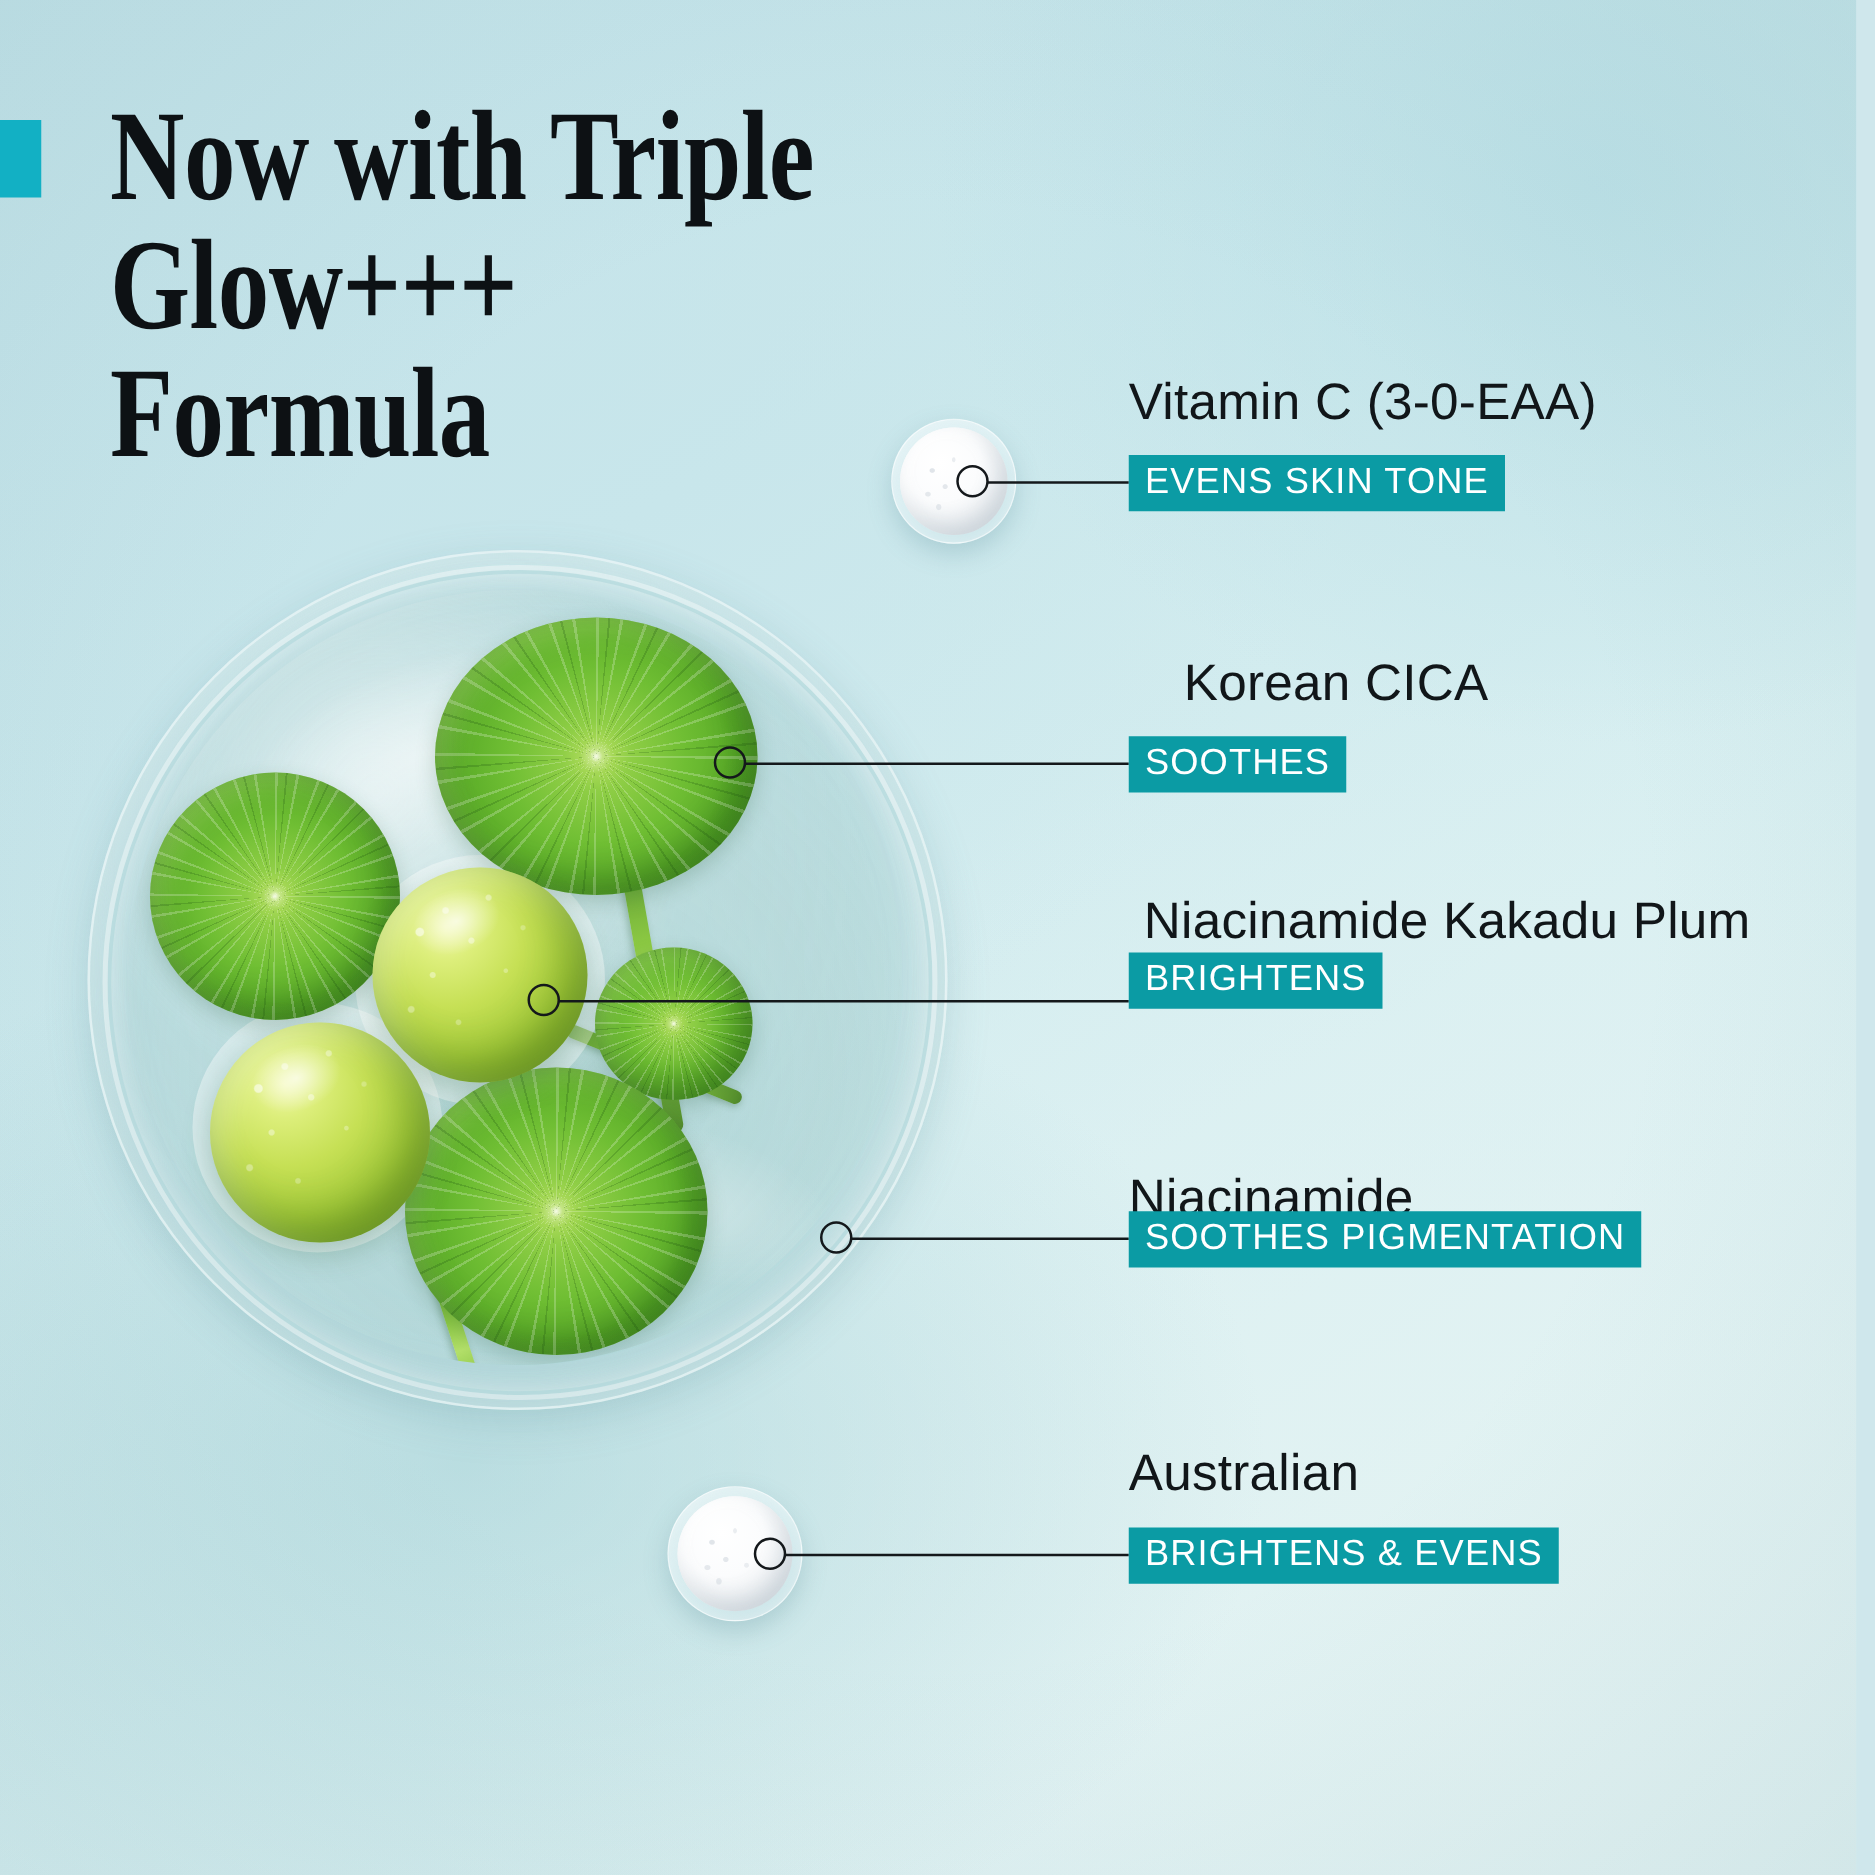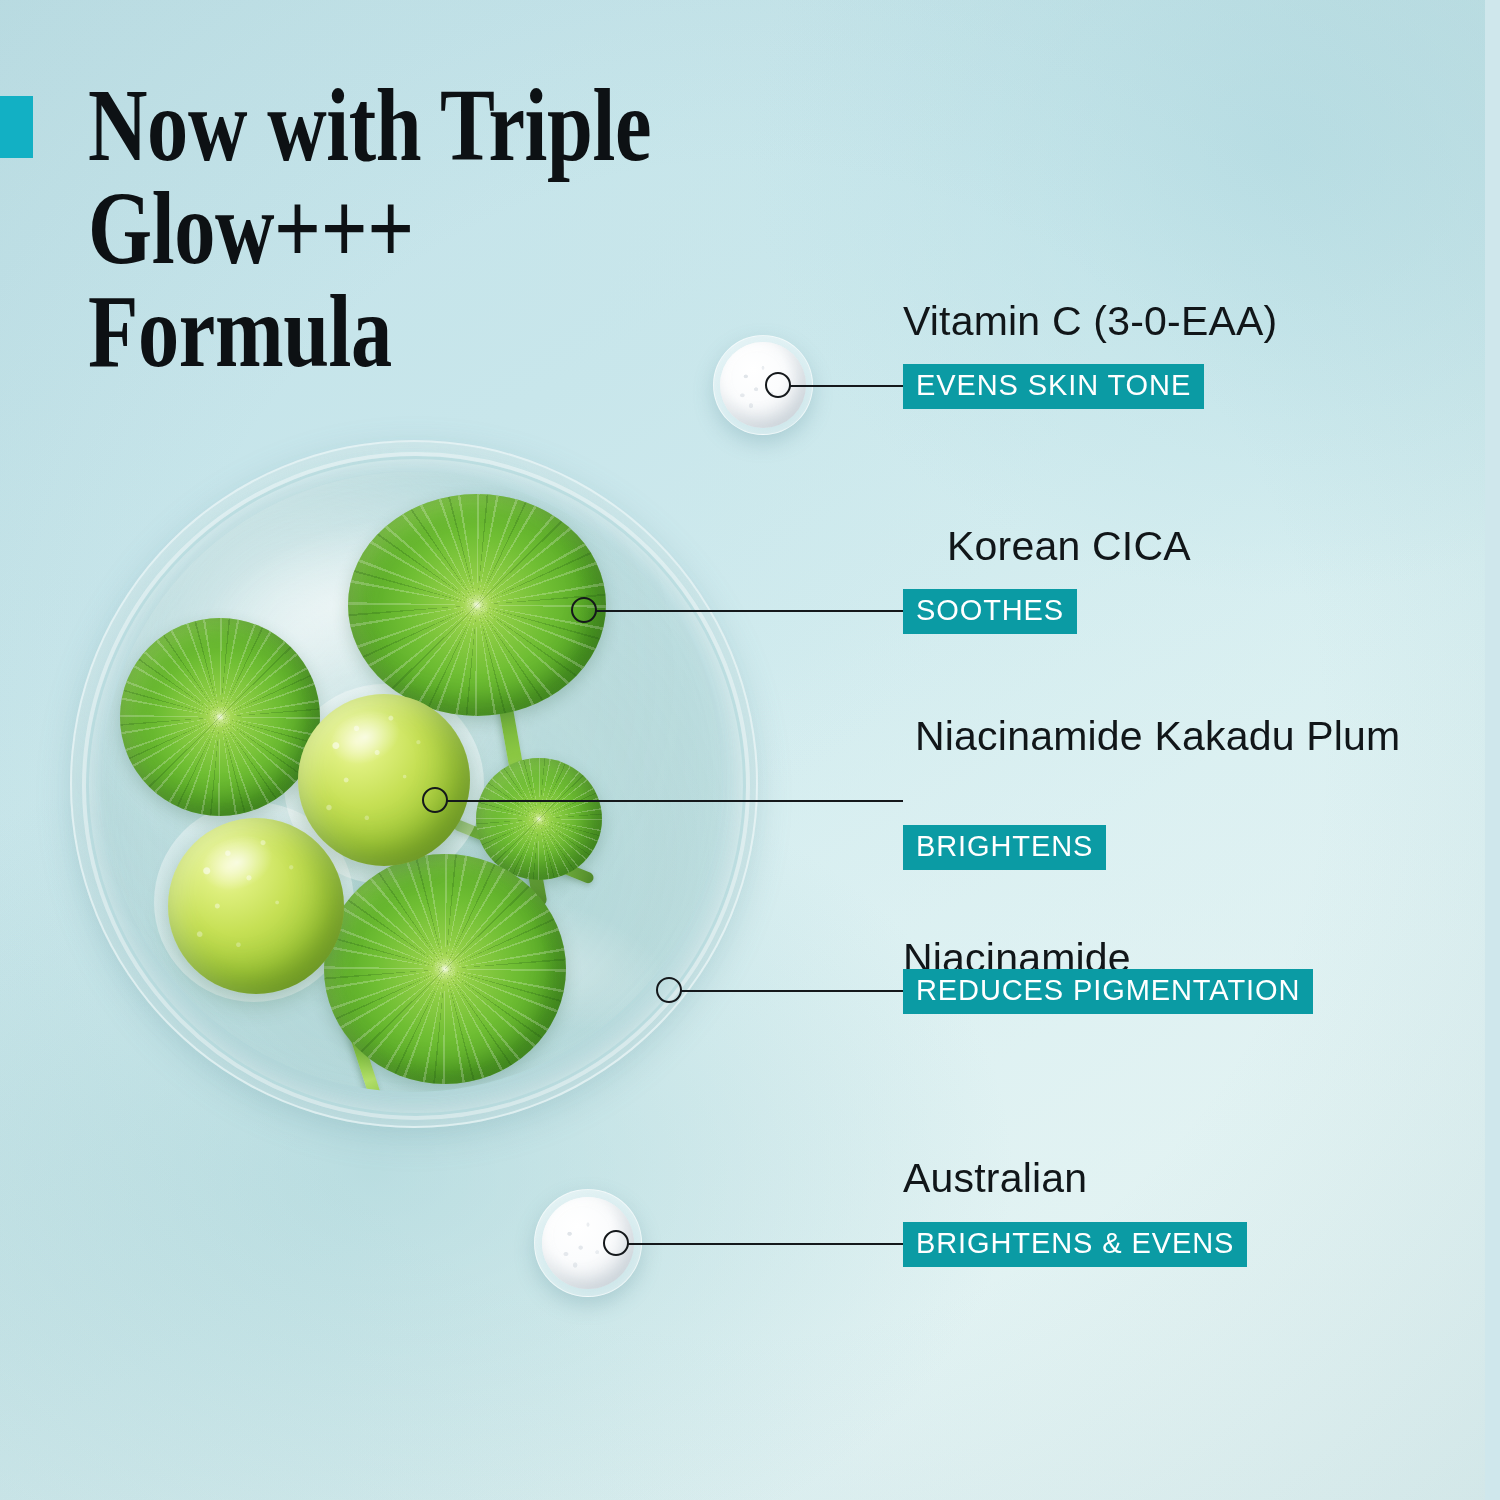--- a/index.html
+++ b/index.html
@@ -216,28 +216,28 @@
     <div class="co-name" style="left:903px;top:523px;margin-left:44px;">Korean CICA</div>
     <div class="co-line" style="left:596px;top:610px;width:307px;"></div>
     <div class="co-dot" style="left:571px;top:597px;"></div>
     <div class="co-badge" style="left:903px;top:589px;">SOOTHES</div>
   </div>
 
   <div class="callout">
     <div class="co-name" style="left:915px;top:713px;">Niacinamide Kakadu Plum</div>
     <div class="co-line" style="left:447px;top:800px;width:456px;"></div>
     <div class="co-dot" style="left:422px;top:787px;"></div>
-    <div class="co-badge" style="left:903px;top:825px;">BRIGHTENS</div>
+    <div class="co-badge" style="left:903px;top:762px;">BRIGHTENS</div>
   </div>
 
   <div class="callout">
     <div class="co-name" style="left:903px;top:901px;margin-top:34px;">Niacinamide</div>
     <div class="co-line" style="left:681px;top:990px;width:222px;"></div>
     <div class="co-dot" style="left:656px;top:977px;"></div>
-    <div class="co-badge" style="left:903px;top:969px;">REDUCES PIGMENTATION</div>
+    <div class="co-badge" style="left:903px;top:969px;">SOOTHES PIGMENTATION</div>
   </div>
 
   <div class="callout">
     <div class="co-name" style="left:903px;top:1155px;">Australian</div>
     <div class="co-line" style="left:628px;top:1243px;width:275px;"></div>
     <div class="co-dot" style="left:603px;top:1230px;"></div>
     <div class="co-badge" style="left:903px;top:1222px;">BRIGHTENS &amp; EVENS</div>
   </div>
 
 

